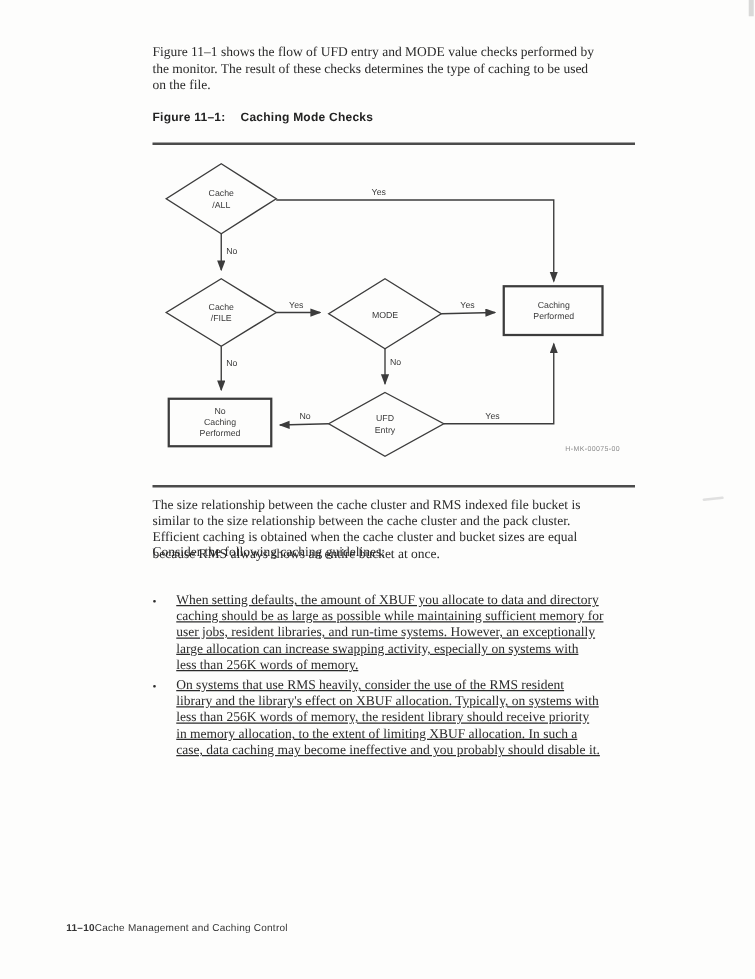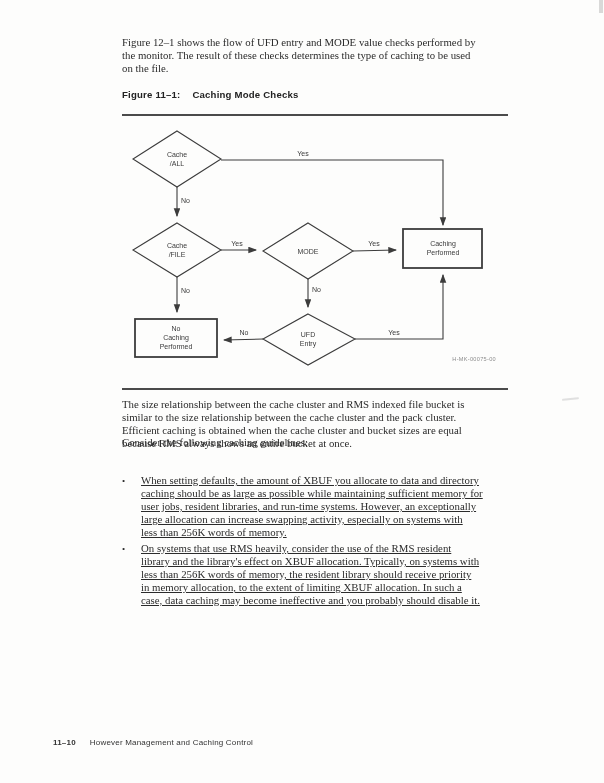--- a/index.html
+++ b/index.html
@@ -29,36 +29,36 @@
     left:122px;width:398px;display:flex;
     font-size:10.8px;line-height:13px;
   }
   .bullet-glyph{width:19px;flex:0 0 19px;font-size:9px;padding-top:1px;color:#2b2b2b;}
   .bullet-text{white-space:pre-line;flex:1;text-decoration:underline;}
   .footer{
     left:53px;top:738px;
     font-family:"Liberation Sans","DejaVu Sans",sans-serif;
     font-size:8px;color:#333;letter-spacing:.2px;
   }
-  .footer .pgnum{font-weight:bold;margin-right:14px;}
+  .footer .pgnum{font-weight:bold;}
   svg.flow{left:0;top:0;pointer-events:none;}
   svg .edge{fill:none;stroke:#3c3c3c;stroke-width:1.1;}
   svg .node{fill:#fdfdfc;stroke:#3c3c3c;stroke-width:1.1;}
   svg .nodebox{fill:#fdfdfc;stroke:#3c3c3c;stroke-width:1.8;}
   svg text{
     font-family:"Liberation Sans","DejaVu Sans",sans-serif;
     font-size:7px;fill:#3a3a3a;
   }
   svg text.refcode{font-size:5.6px;fill:#8d8d8d;letter-spacing:.3px;}
   .artifact{background:#c9c9c9;}
 </style>
 </head>
 <body>
 
-<div class="abs para" style="top:36px;">Figure 12–1 shows the flow of UFD entry and MODE value checks performed by
+<div class="abs para" style="top:36px;">Figure 11–1 shows the flow of UFD entry and MODE value checks performed by
 the monitor. The result of these checks determines the type of caching to be used
 on the file.</div>
 
 <div class="abs fig-caption">
   <span class="cap-label">Figure 11–1:</span><span class="cap-title">Caching Mode Checks</span>
 </div>
 
 <div class="abs hrule" style="top:114px;height:2px;"></div>
 
 <svg class="abs flow" width="604" height="783" viewBox="0 0 604 783">
@@ -136,17 +136,17 @@
 <div class="abs bullet-row" style="top:542px;">
   <span class="bullet-glyph">•</span>
   <div class="bullet-text">On systems that use RMS heavily, consider the use of the RMS resident
 library and the library's effect on XBUF allocation. Typically, on systems with
 less than 256K words of memory, the resident library should receive priority
 in memory allocation, to the extent of limiting XBUF allocation. In such a
 case, data caching may become ineffective and you probably should disable it.</div>
 </div>
 
 <div class="abs footer">
-  <span class="pgnum">11–10</span><span>However Management and Caching Control</span>
+  <span class="pgnum">11–10</span><span>Cache Management and Caching Control</span>
 </div>
 
 <div class="abs artifact" style="left:599px;top:0;width:4px;height:13px;opacity:.7;"></div>
 <div class="abs artifact" style="left:562px;top:398px;width:17px;height:2px;border-radius:2px;opacity:.55;transform:rotate(-6deg);"></div>
 
 </body></html>

